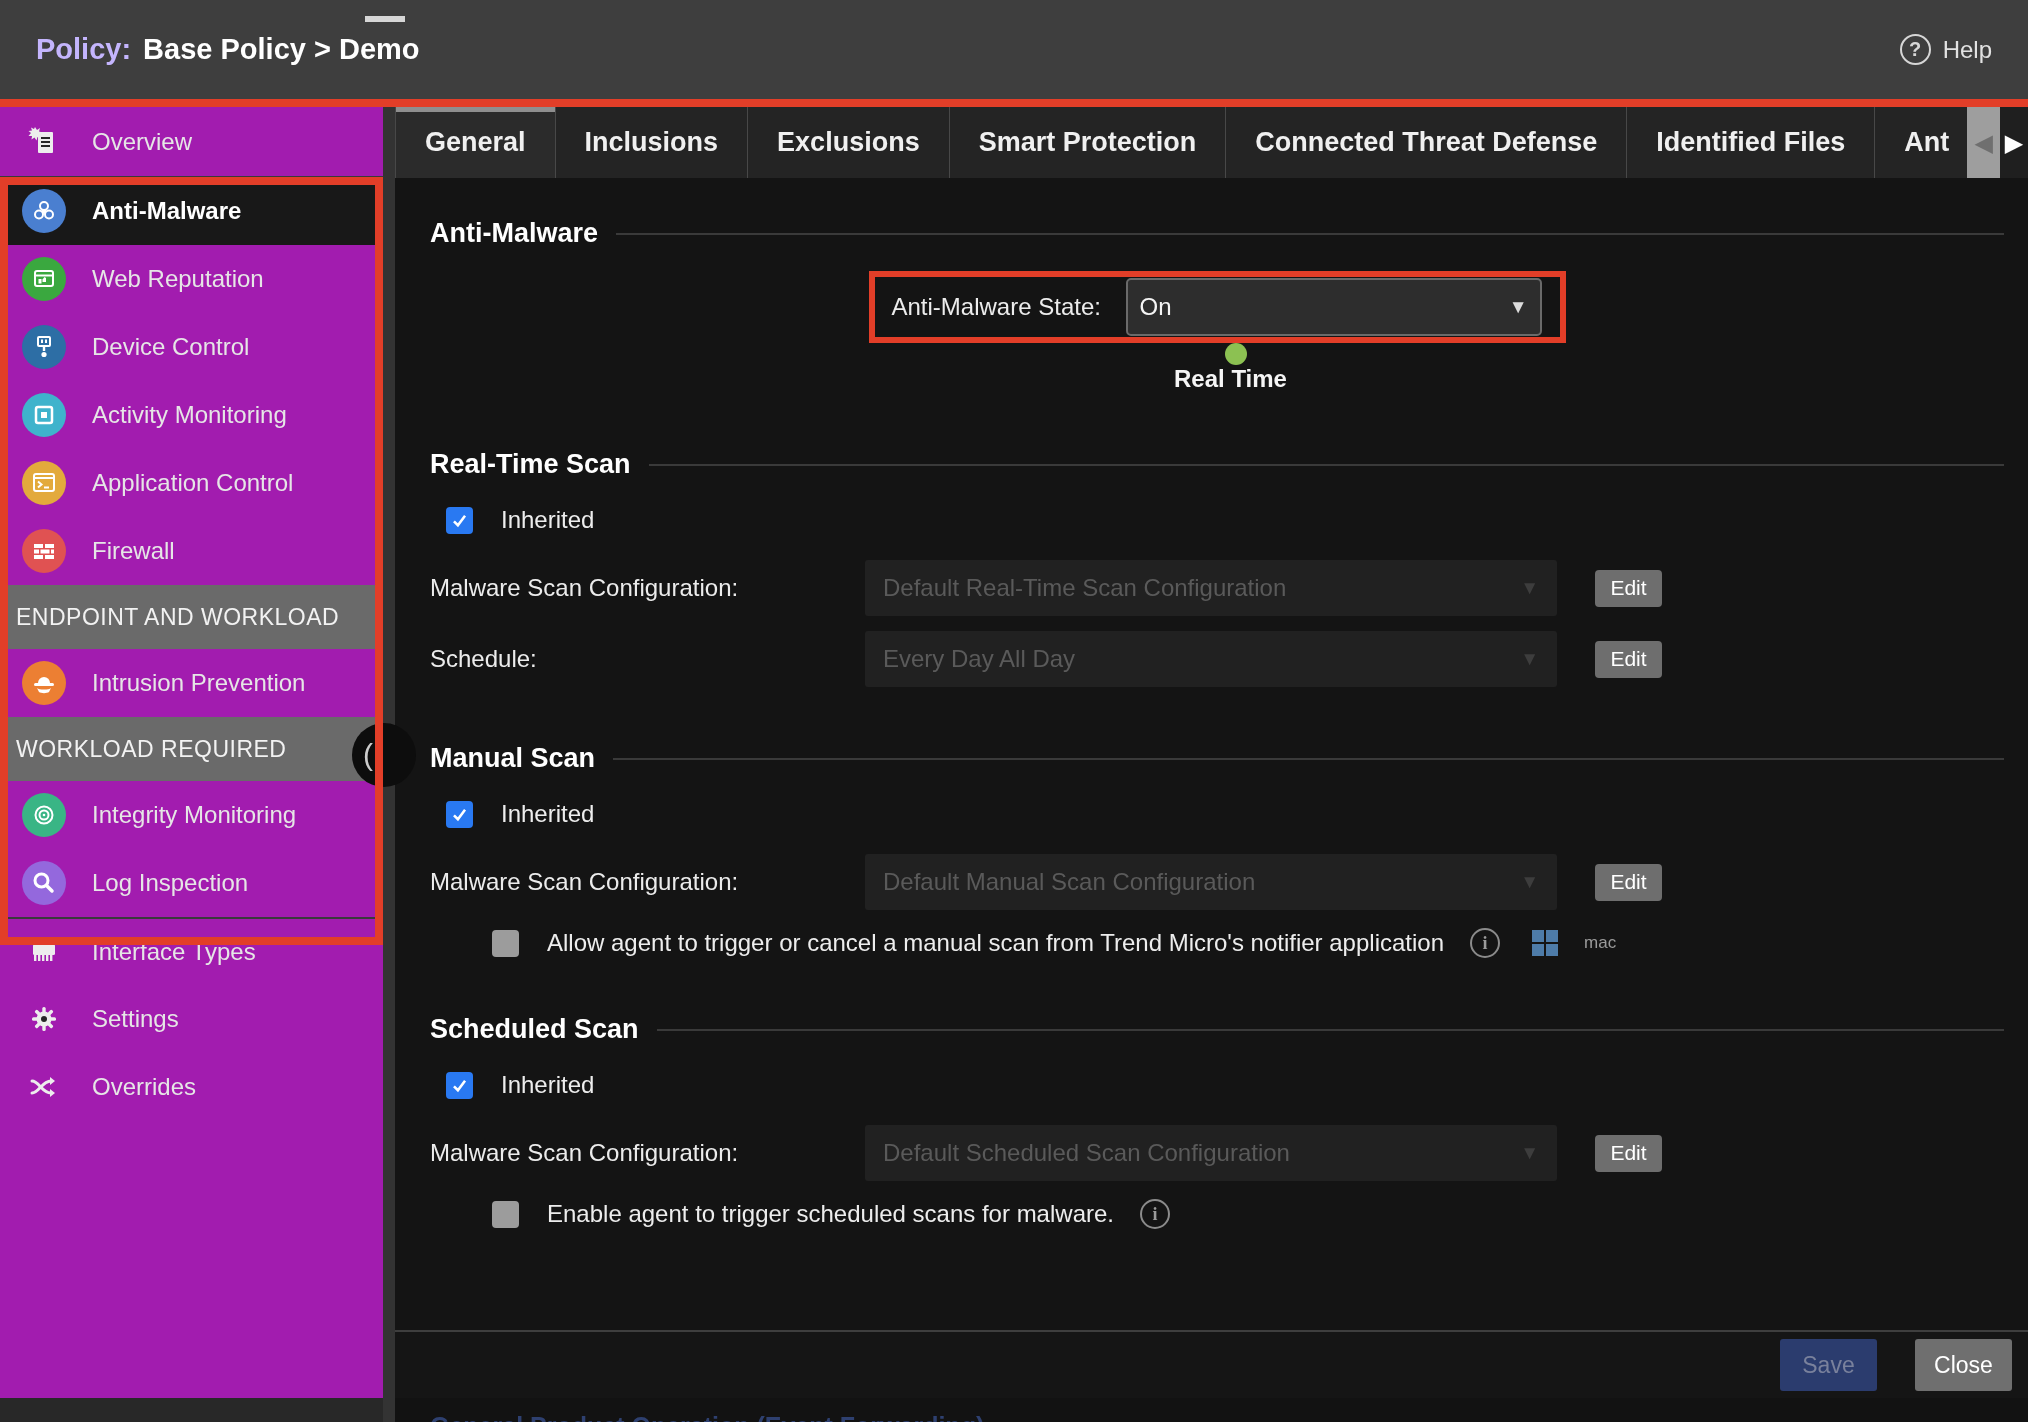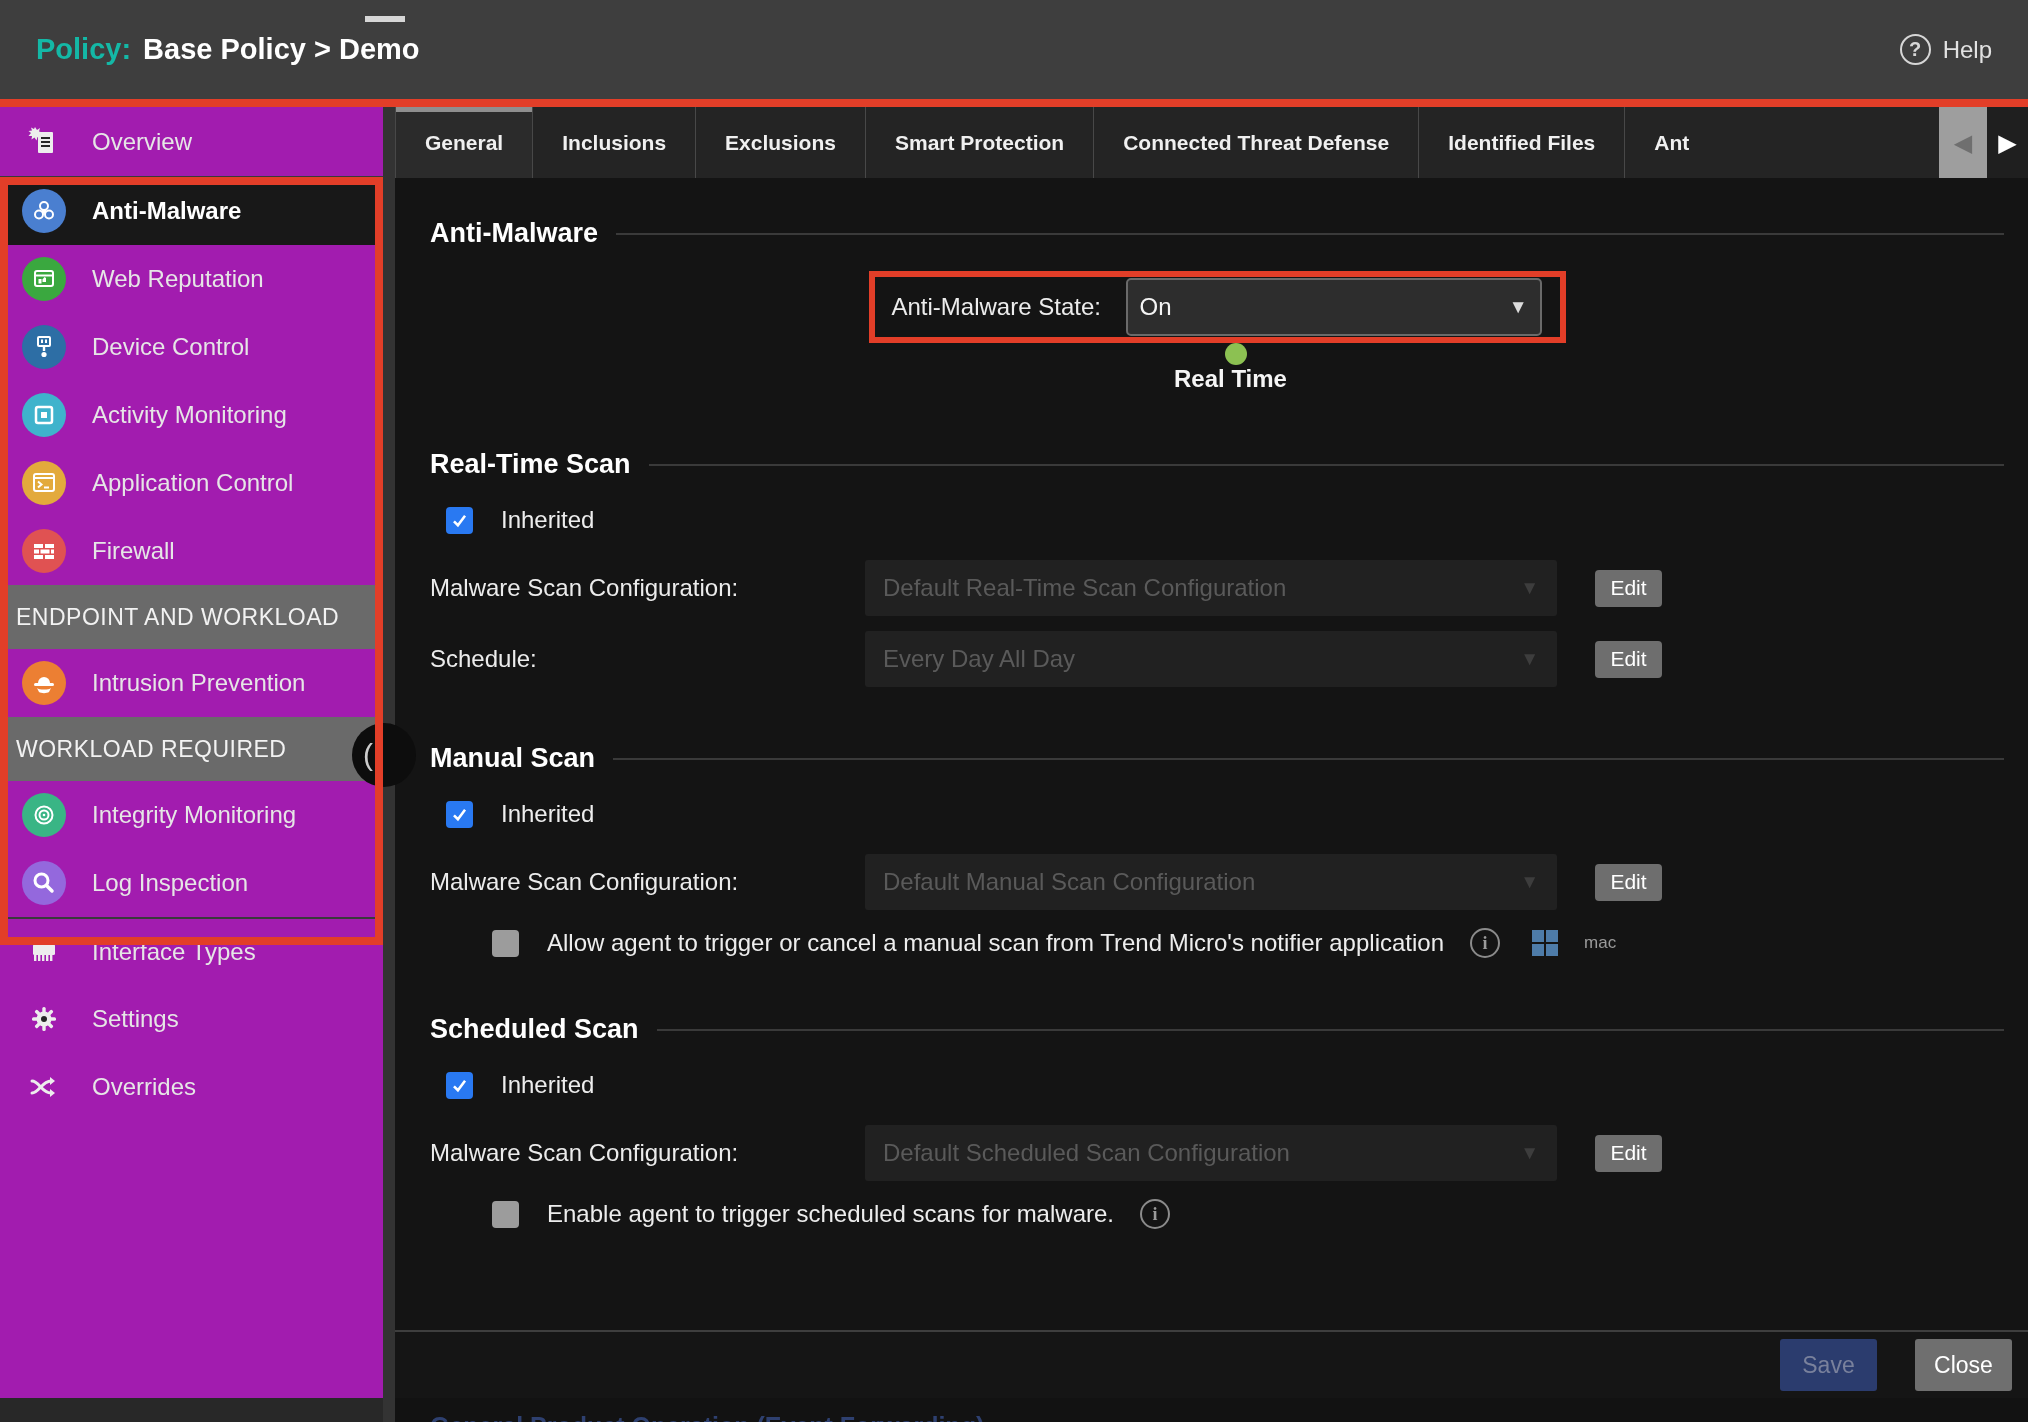--- a/index.html
+++ b/index.html
@@ -2,21 +2,21 @@
 <html><head>
 <meta charset="utf-8">
 <style>
   * { margin:0; padding:0; box-sizing:border-box; }
   html,body { width:2028px; height:1422px; overflow:hidden; background:#141414;
     font-family:"Liberation Sans", sans-serif; }
 
   
   .titlebar { position:absolute; left:0; top:0; width:2028px; height:99px;
     background:#3e3e3e; display:flex; align-items:center; padding:0 36px; }
-  .title-prefix { color:#14b8a6; font-size:29px; font-weight:bold; }
+  .title-prefix { color:#c4b5fd; font-size:29px; font-weight:bold; }
   .title-main { color:#ffffff; font-size:29px; font-weight:bold; margin-left:12px; }
   .help { margin-left:auto; display:flex; align-items:center; gap:12px; cursor:pointer; }
   .help-circle { width:31px; height:31px; border:2.5px solid #d6d6d6; border-radius:50%;
     color:#d6d6d6; font-size:20px; font-weight:bold; display:flex; align-items:center; justify-content:center; }
   .help-label { color:#e2e2e2; font-size:24px; }
 
   
   .ann-line { position:absolute; left:0; top:99px; width:2028px; height:8px; background:#e23e28; z-index:40; }
   .ann-sidebar { position:absolute; left:0; top:177px; width:383px; height:768px;
     border:8px solid #e23e28; z-index:30; pointer-events:none; }
@@ -41,21 +41,21 @@
 
   
   .gutter { position:absolute; left:383px; top:107px; width:12px; height:1291px; background:#333333; }
   .collapse-handle { position:absolute; left:352px; top:723px; width:64px; height:64px;
     border-radius:50%; background:#0d0d0d; z-index:20; display:flex; align-items:center;
     padding-left:11px; color:#cccccc; font-size:30px; cursor:pointer; }
 
   
   .main { position:absolute; left:395px; top:107px; width:1633px; height:1291px; }
   .tabbar { height:71px; background:#242424; display:flex; align-items:stretch; }
-  .tab { display:flex; align-items:center; padding:12px 29px; color:#f0f0f0; font-size:21px;
+  .tab { display:flex; align-items:center; padding:12px 29px; color:#f0f0f0; font-size:27px;
     font-weight:bold; border-right:1px solid #484848; position:relative; cursor:pointer; white-space:nowrap; }
   .tab.first { border-left:1px solid #484848; }
   .tab.active { background:#2b2b2b; }
   .tab.active::before { content:""; position:absolute; left:0; top:0; right:0; height:5px; background:#8f8f8f; }
   .tab.cut { width:92px; overflow:hidden; border-right:none; flex:0 0 auto; }
   .tab-spacer { flex:1; }
   .tscroll { width:48px; display:flex; align-items:center; justify-content:center;
     font-size:24px; cursor:pointer; }
   .tscroll.left { background:#9e9e9e; color:#6f6f6f; }
   .tscroll.right { background:#1f1f1f; color:#ffffff; width:41px; }

